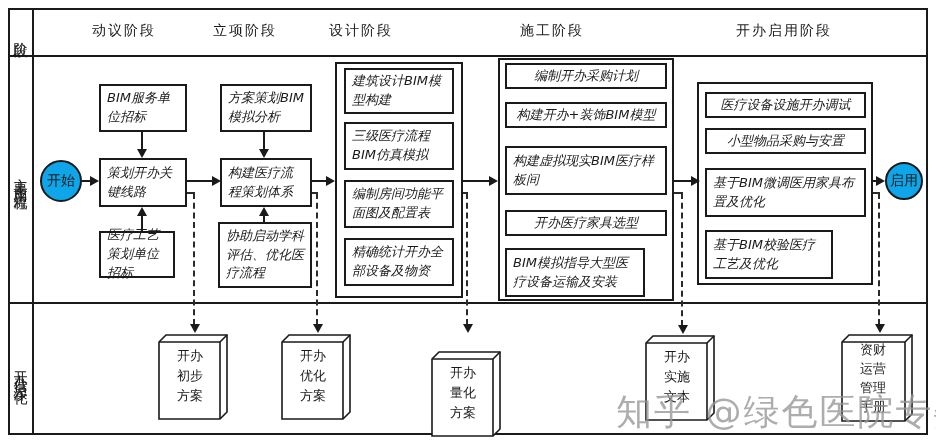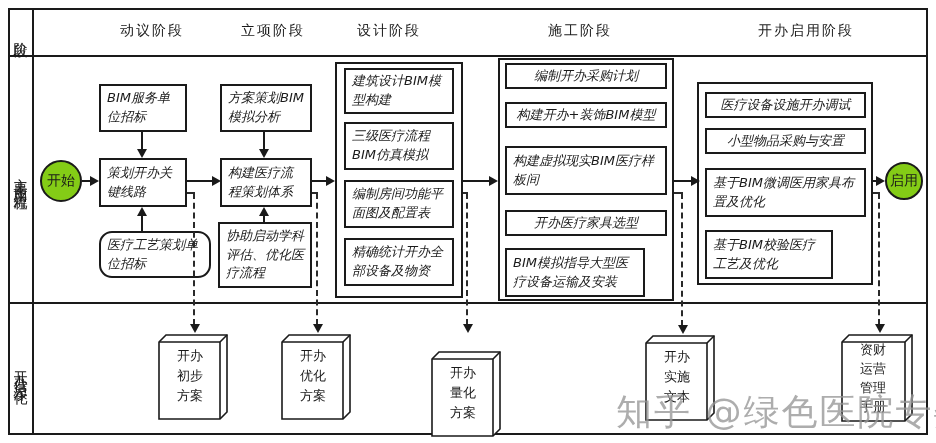--- a/index.html
+++ b/index.html
@@ -8,30 +8,30 @@
     position:relative; width:936px; height:443px; background:#fff;
     font-family:"DejaVu Sans", sans-serif; color:#1a1a1a; overflow:hidden;
   }
   .frame { position:absolute; border:2px solid #1a1a1a; background:transparent; }
   .hline { position:absolute; height:2px; background:#1a1a1a; }
   .vline { position:absolute; width:2px; background:#1a1a1a; }
   .vlabel {
     position:absolute; writing-mode:vertical-rl; text-orientation:upright;
     font-size:14px; letter-spacing:4px; text-align:center; white-space:nowrap;
   }
-  .hdr { position:absolute; top:22px; height:20px; font-size:14px; text-align:center; letter-spacing:2px; }
+  .hdr { position:absolute; top:22px; height:20px; font-size:14px; text-align:left; letter-spacing:2px; }
   .box {
     position:absolute; border:2px solid #1a1a1a; background:#fff;
     display:flex; align-items:center; justify-content:center;
     font-size:13px; line-height:1.45; text-align:left; padding:2px 6px;font-style:italic;
   }
   .box .txt { display:block; }
   .container { position:absolute; border:2px solid #1a1a1a; background:#fff; }
   .circle {
-    position:absolute; border:2px solid #1a1a1a; border-radius:50%; background:#84cc16;
+    position:absolute; border:2px solid #1a1a1a; border-radius:50%; background:#0ea5e9;
     display:flex; align-items:center; justify-content:center; font-size:14px;
   }
   .tri-r { position:absolute; width:0; height:0; border-top:5px solid transparent; border-bottom:5px solid transparent; border-left:9px solid #1a1a1a; }
   .tri-d { position:absolute; width:0; height:0; border-left:5px solid transparent; border-right:5px solid transparent; border-top:9px solid #1a1a1a; }
   .tri-u { position:absolute; width:0; height:0; border-left:5px solid transparent; border-right:5px solid transparent; border-bottom:9px solid #1a1a1a; }
   .dashv { position:absolute; width:0; border-left:2px dashed #2a2a2a; }
   .dashh { position:absolute; height:0; border-top:2px dashed #2a2a2a; }
   .slab { position:absolute; }
   .slab svg { display:block; }
   .slab .slab-txt {
@@ -68,21 +68,21 @@
 
   <div class="circle" style="left:40px; top:160px; width:42px; height:42px;">开始</div>
   <div class="circle" style="left:885px; top:162px; width:38px; height:38px;">启用</div>
 
   <div class="box" style="left:99px; top:84px;  width:88px; height:48px;">
       <span class="txt">BIM服务单位招标</span>
     </div>
   <div class="box" style="left:99px; top:158px; width:88px; height:49px;">
       <span class="txt">策划开办关键线路</span>
     </div>
-  <div class="box" style="left:99px; top:231px; width:112px; height:47px;border-radius:13px;">
+  <div class="box" style="left:99px; top:231px; width:76px; height:47px;">
       <span class="txt">医疗工艺策划单位招标</span>
     </div>
 
   <div class="box" style="left:220px; top:84px;  width:92px; height:48px;">
       <span class="txt">方案策划BIM模拟分析</span>
     </div>
   <div class="box" style="left:220px; top:158px; width:92px; height:49px;">
       <span class="txt">构建医疗流程策划体系</span>
     </div>
   <div class="box" style="left:218px; top:222px; width:94px; height:66px;">

